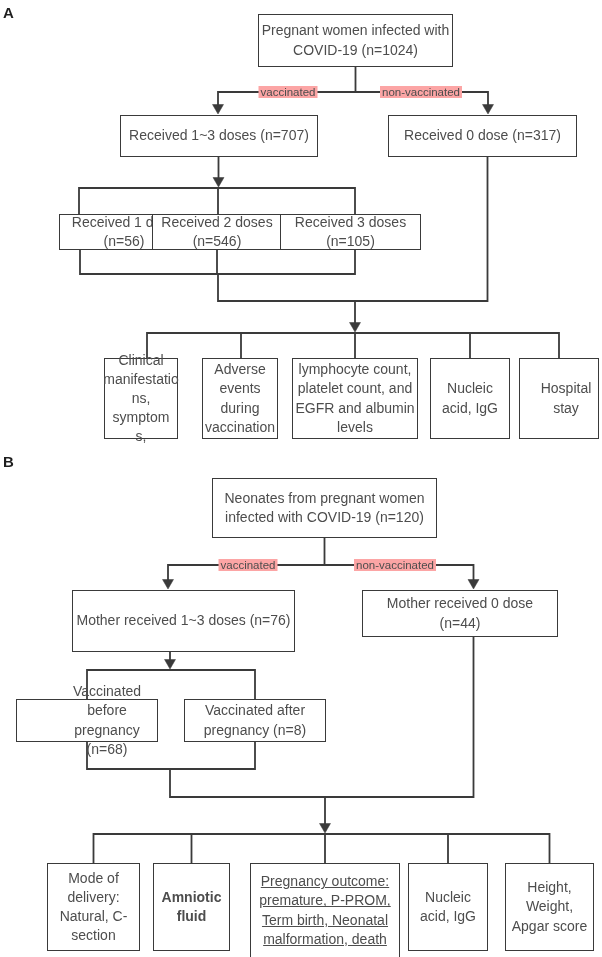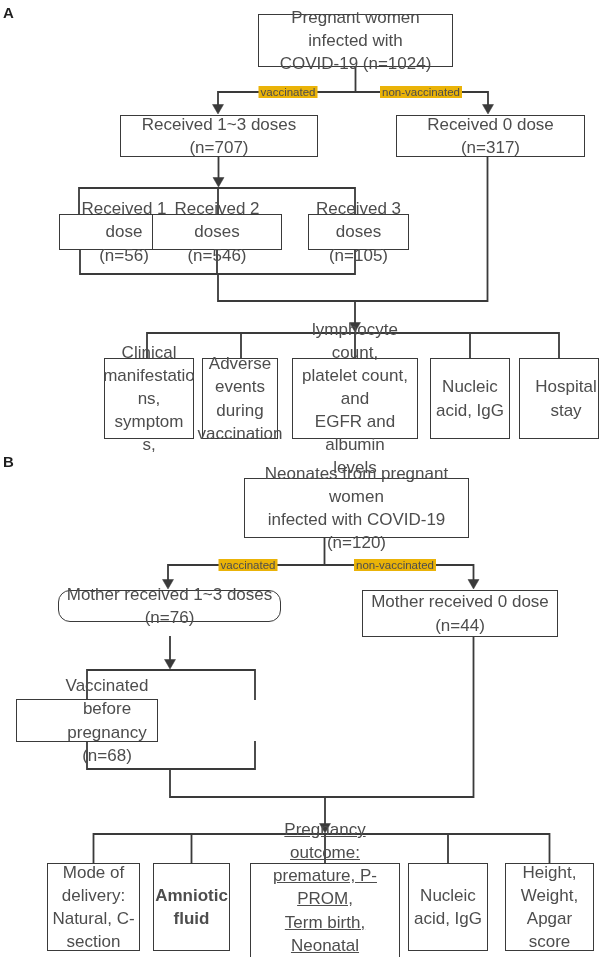--- a/index.html
+++ b/index.html
@@ -19,26 +19,26 @@
   svg.connectors{position:absolute;left:0;top:0;}
   svg.connectors path{fill:none;stroke:var(--line);stroke-width:1.8;stroke-linecap:square;}
   svg.connectors polygon{fill:var(--line);stroke:var(--line);stroke-width:0.5;}
   .node{
     position:absolute;box-sizing:border-box;
     border:1.6px solid var(--line);
     background:#fff;
     display:flex;align-items:center;justify-content:center;
     text-align:center;white-space:pre-line;
     color:var(--text);
-    font-size:17px;line-height:1.36;
+    font-size:14px;line-height:1.36;
     padding:2px;
   }
   .blabel{
     position:absolute;transform:translate(-50%,-50%);
-    background:#eab308;padding:0 2px;
+    background:#fca5a5;padding:0 2px;
     font-size:11.5px;color:var(--text);white-space:nowrap;
   }
   .pletter{
     position:absolute;font-weight:bold;font-size:15px;color:#1f1f1f;
   }
 </style>
 </head>
 <body>
 
 <div class="canvas">
@@ -68,59 +68,61 @@
 
   <div class="pletter" style="left:3px;top:4px;">A</div>
 
   <div class="node" style="left:258px;top:14px;width:195px;height:53px;">Pregnant women infected with
 COVID-19 (n=1024)</div>
 
   <div class="blabel" style="left:288px;top:92px;">vaccinated</div>
   <div class="blabel" style="left:421px;top:92px;">non-vaccinated</div>
 
   <div class="node" style="left:120px;top:115px;width:198px;height:42px;">Received 1~3 doses (n=707)</div>
-  <div class="node" style="left:396px;top:115px;width:189px;height:42px;">Received 0 dose (n=317)</div>
+  <div class="node" style="left:388px;top:115px;width:189px;height:42px;">Received 0 dose (n=317)</div>
 
   <div class="node" style="left:15px;top:214px;width:130px;height:36px;margin-left:44px;">Received 1 dose
 (n=56)</div>
   <div class="node" style="left:152px;top:214px;width:130px;height:36px;">Received 2 doses
 (n=546)</div>
-  <div class="node" style="left:308px;top:214px;width:101px;height:36px;">Received 3 doses
+  <div class="node" style="left:280px;top:214px;width:141px;height:36px;">Received 3 doses
 (n=105)</div>
 
-  <div class="node" style="left:104px;top:358px;width:90px;height:81px;">Clinical
+  <div class="node" style="left:104px;top:358px;width:74px;height:81px;">Clinical
 manifestatio
 ns, symptom
 s,</div>
   <div class="node" style="left:292px;top:358px;width:126px;height:81px;">lymphocyte count,
 platelet count, and
 EGFR and albumin
 levels</div>
   <div class="node" style="left:202px;top:358px;width:76px;height:81px;">Adverse
 events
 during
 vaccination</div>
   <div class="node" style="left:430px;top:358px;width:80px;height:81px;">Nucleic
 acid, IgG</div>
   <div class="node" style="left:519px;top:358px;width:80px;height:81px;padding-left:16px;">Hospital
 stay</div>
 
   <div class="pletter" style="left:3px;top:453px;">B</div>
 
-  <div class="node" style="left:212px;top:478px;width:225px;height:60px;margin-left:32px;">Neonates from pregnant women
+  <div class="node" style="left:212px;top:478px;width:225px;height:60px;">Neonates from pregnant women
 infected with COVID-19 (n=120)</div>
 
   <div class="blabel" style="left:248px;top:565px;">vaccinated</div>
   <div class="blabel" style="left:395px;top:565px;">non-vaccinated</div>
 
-  <div class="node" style="left:58px;top:590px;width:223px;height:32px;border-radius:12px;">Mother received 1~3 doses (n=76)</div>
+  <div class="node" style="left:72px;top:590px;width:223px;height:62px;">Mother received 1~3 doses (n=76)</div>
   <div class="node" style="left:362px;top:590px;width:196px;height:47px;">Mother received 0 dose (n=44)</div>
 
   <div class="node" style="left:16px;top:699px;width:142px;height:43px;padding-left:42px;">Vaccinated before
 pregnancy (n=68)</div>
+  <div class="node" style="left:184px;top:699px;width:142px;height:43px;">Vaccinated after
+pregnancy (n=8)</div>
 
   <div class="node" style="left:47px;top:863px;width:93px;height:88px;">Mode of
 delivery:
 Natural, C-
 section</div>
   <div class="node" style="left:153px;top:863px;width:77px;height:88px;font-weight:bold;">Amniotic
 fluid</div>
   <div class="node" style="left:250px;top:863px;width:150px;height:95px;text-decoration:underline;">Pregnancy outcome:
 premature, P-PROM,
 Term birth, Neonatal

